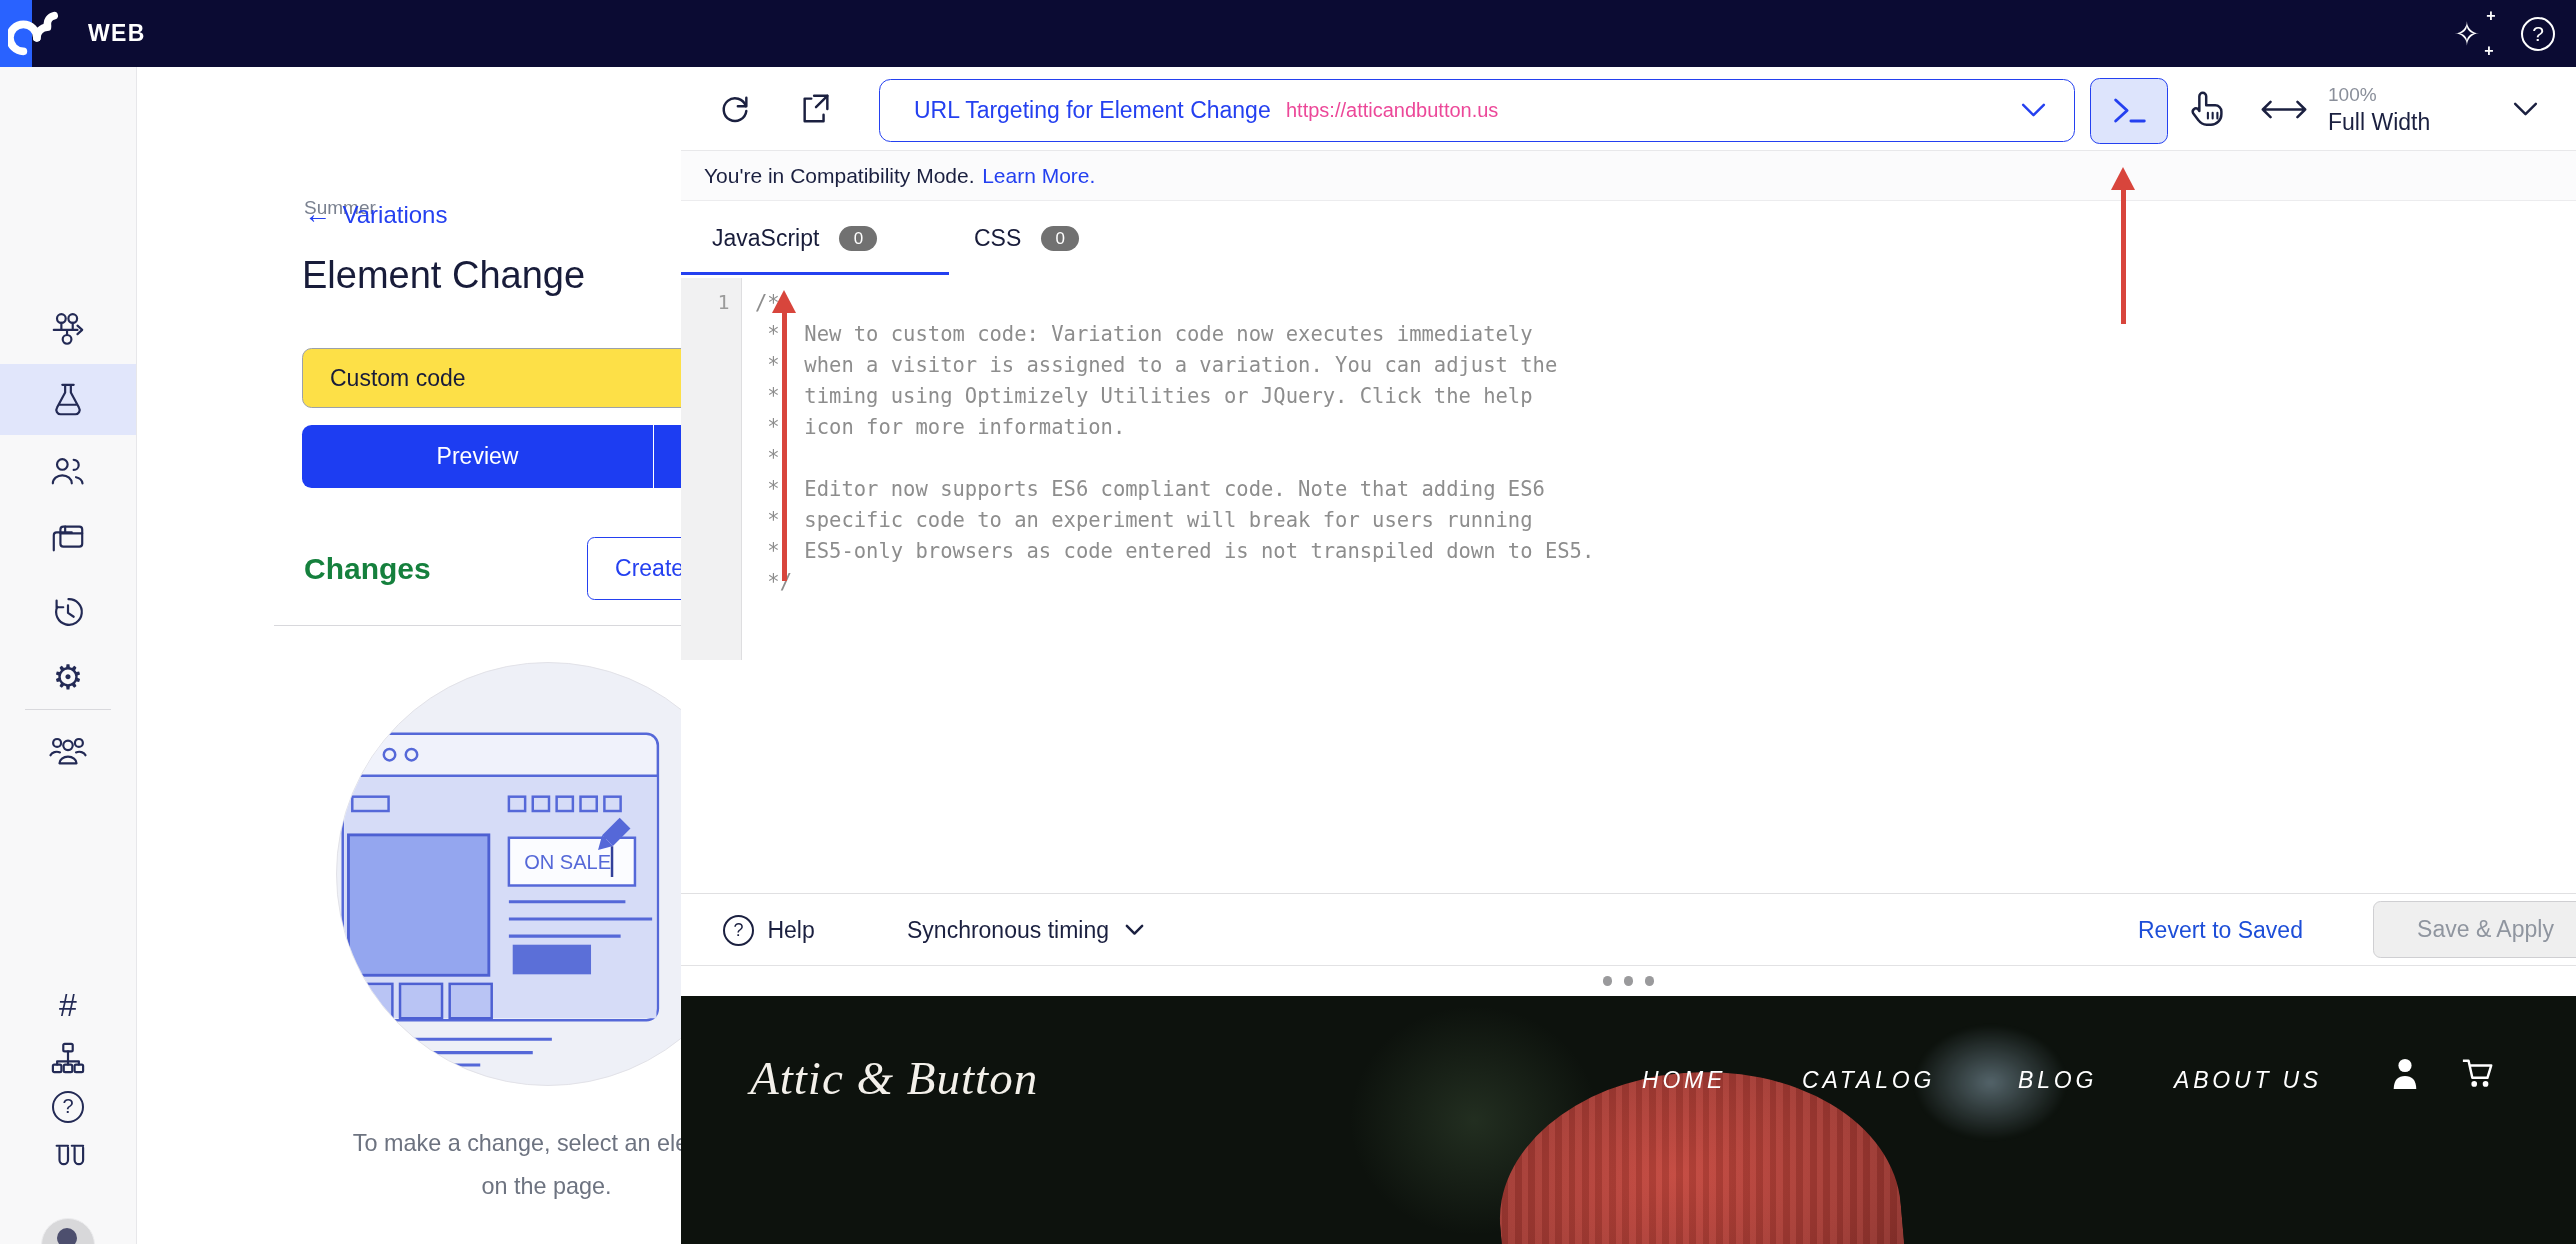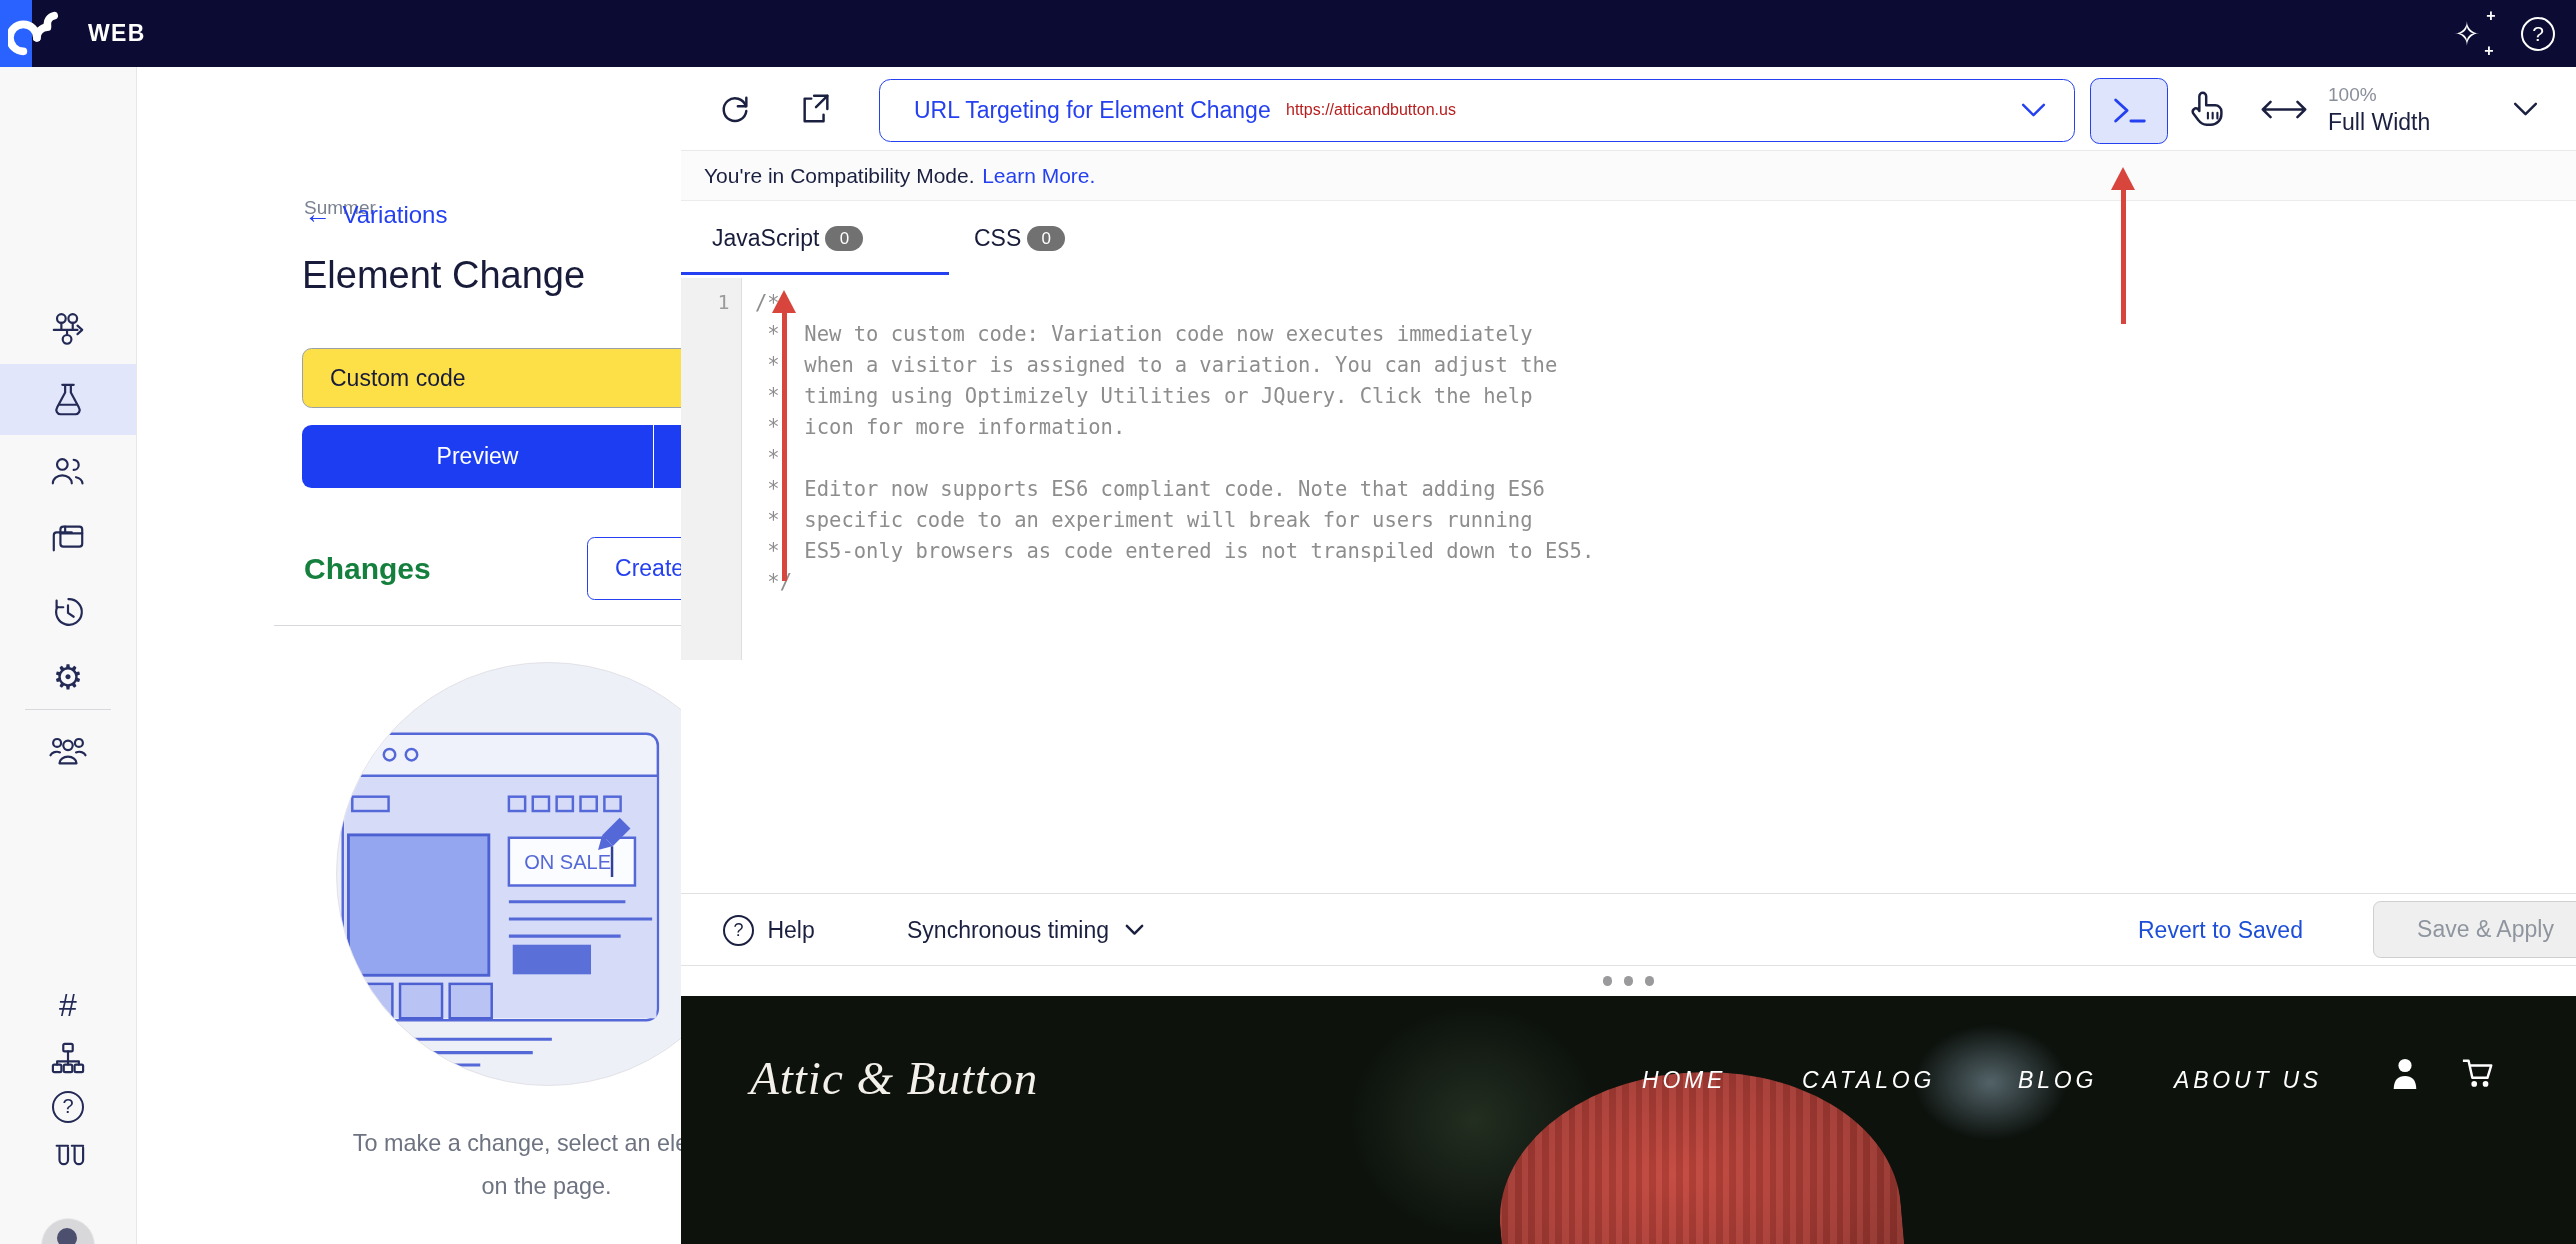--- a/index.html
+++ b/index.html
@@ -63,34 +63,34 @@
   .p-caption { left:137px; width:545px; text-align:center; font-size:23.4px; color:#6d7380; }
   .cap1 { top:1063px; } .cap2 { top:1106px; }
 
   
   .mtoolbar { left:681px; top:67px; width:1895px; height:84px; background:#fff; border-bottom:1px solid #e8e8ea; }
   .tb-icon { position:absolute; top:0; height:84px; display:flex; align-items:center; }
   .tb-icon svg { stroke:#1b2040; fill:none; stroke-width:2.6; stroke-linecap:round; stroke-linejoin:round; }
   .url-select { position:absolute; left:198px; top:11.5px; width:1196px; height:63px; border:1.9px solid #2440f0;
     border-radius:11.5px; background:#fff; display:flex; align-items:center; padding:0 27px 0 34px; }
   .url-select .lbl { font-size:23px; color:#2440f0; white-space:nowrap; }
-  .url-select .url { font-size:16px; color:#b91c1c; margin-left:15.3px; flex:1; white-space:nowrap; }
+  .url-select .url { font-size:20px; color:#ec4899; margin-left:15.3px; flex:1; white-space:nowrap; }
   .btn-terminal { position:absolute; left:1409px; top:10.5px; width:78px; height:66px; border:1.9px solid #2440f0;
     border-radius:9.6px; background:#dde4fc; display:flex; align-items:center; justify-content:center; }
   .zoom-pct { position:absolute; left:1647px; top:17px; font-size:19px; color:#8a8f9a; }
   .width-mode { position:absolute; left:1647px; top:42px; font-size:23px; color:#1b2040; }
 
   
   .notice { left:681px; top:151px; width:1895px; height:50px; background:#fbfbfc; border-bottom:1px solid #ececee;
     display:flex; align-items:center; padding-left:23px; font-size:21px; color:#1b2040; }
   .notice .lnk { color:#2440f0; margin-left:7.6px; cursor:pointer; }
 
   
   .tabs { left:681px; top:201px; width:1895px; height:75px; background:#fff; border-bottom:1px solid #e3e3e6; }
-  .tab { position:absolute; top:0; height:75px; display:flex; align-items:center; gap:6px; font-size:23px; color:#181c3a; }
+  .tab { position:absolute; top:0; height:75px; display:flex; align-items:center; gap:20px; font-size:23px; color:#181c3a; }
   .tab-js { left:31px; } .tab-css { left:293px; }
   .badge { background:#717171; color:#fff; border-radius:955px; font-size:17px; padding:2.9px 14.3px; }
   .tab-underline { position:absolute; left:0; top:71px; width:268px; height:3.8px; background:#2440f0; }
 
   
   .editor { left:681px; top:275px; width:1895px; height:618px; background:#fff; }
   .gutter { position:absolute; left:0; top:2.9px; width:61px; height:382px; background:#f1f1f2; border-right:1px solid #dedee0; }
   .lineno { position:absolute; right:11.5px; top:12.4px; font-family:"DejaVu Sans Mono", monospace; font-size:20px; color:#9b9b9b; }
   .code { position:absolute; left:74px; top:13.4px; font-family:"DejaVu Sans Mono", monospace;
     font-size:20.5px; line-height:31px; color:#8d8d8d; white-space:pre; }

